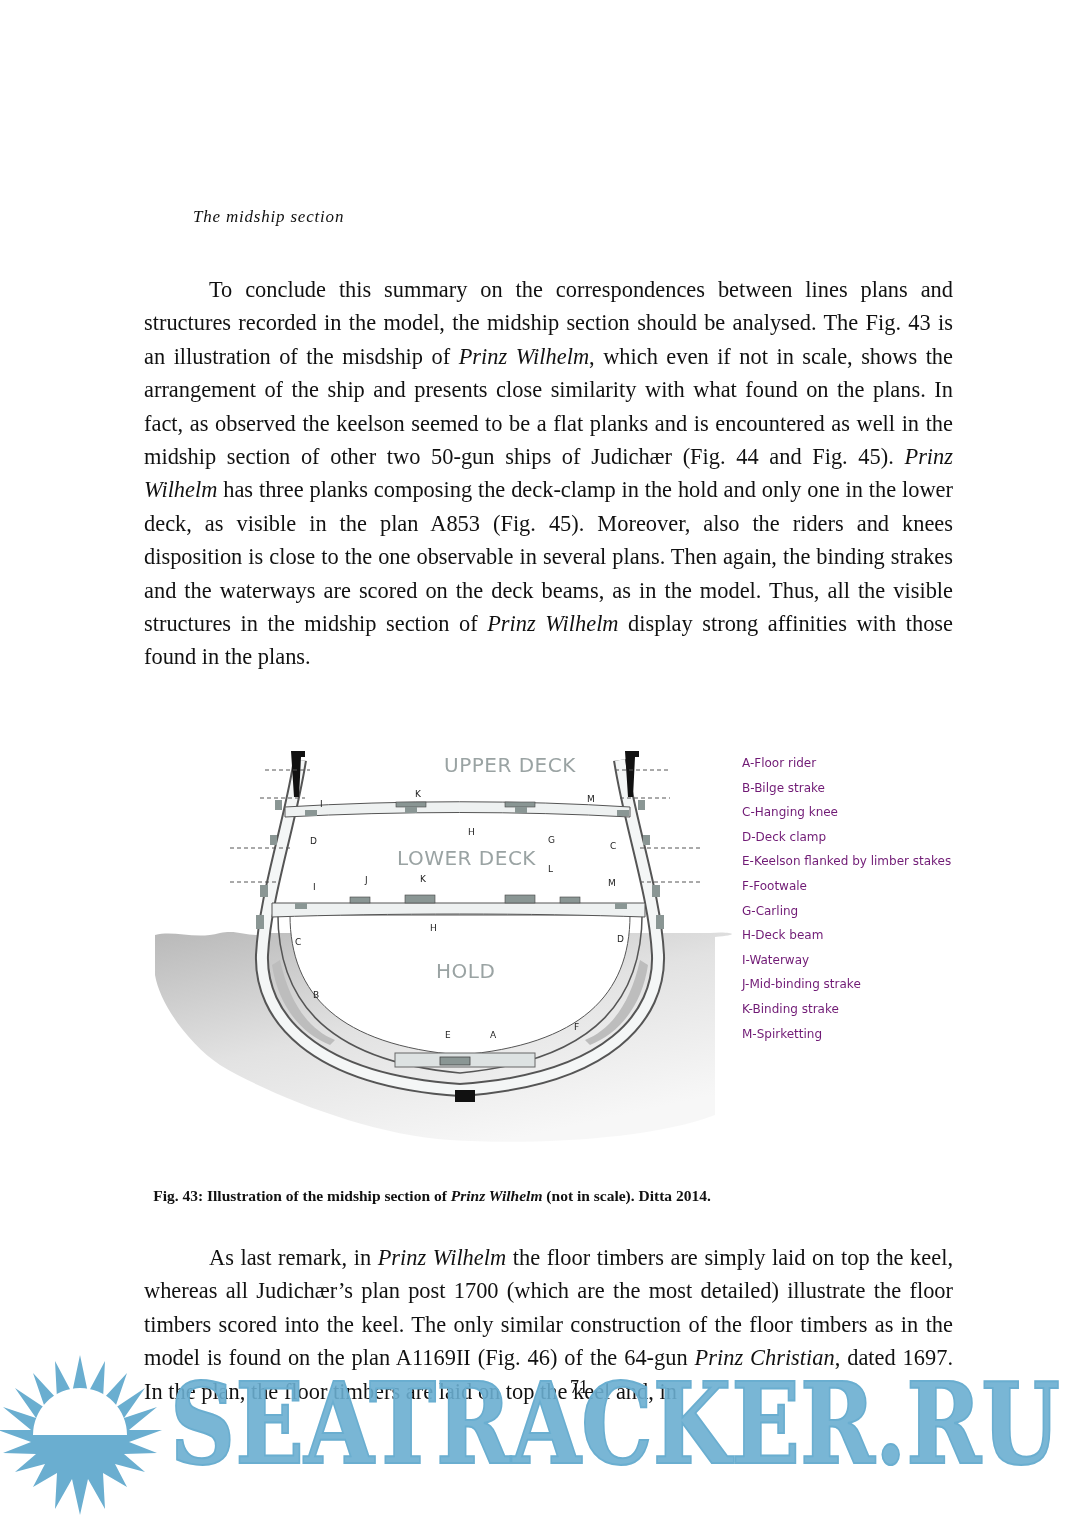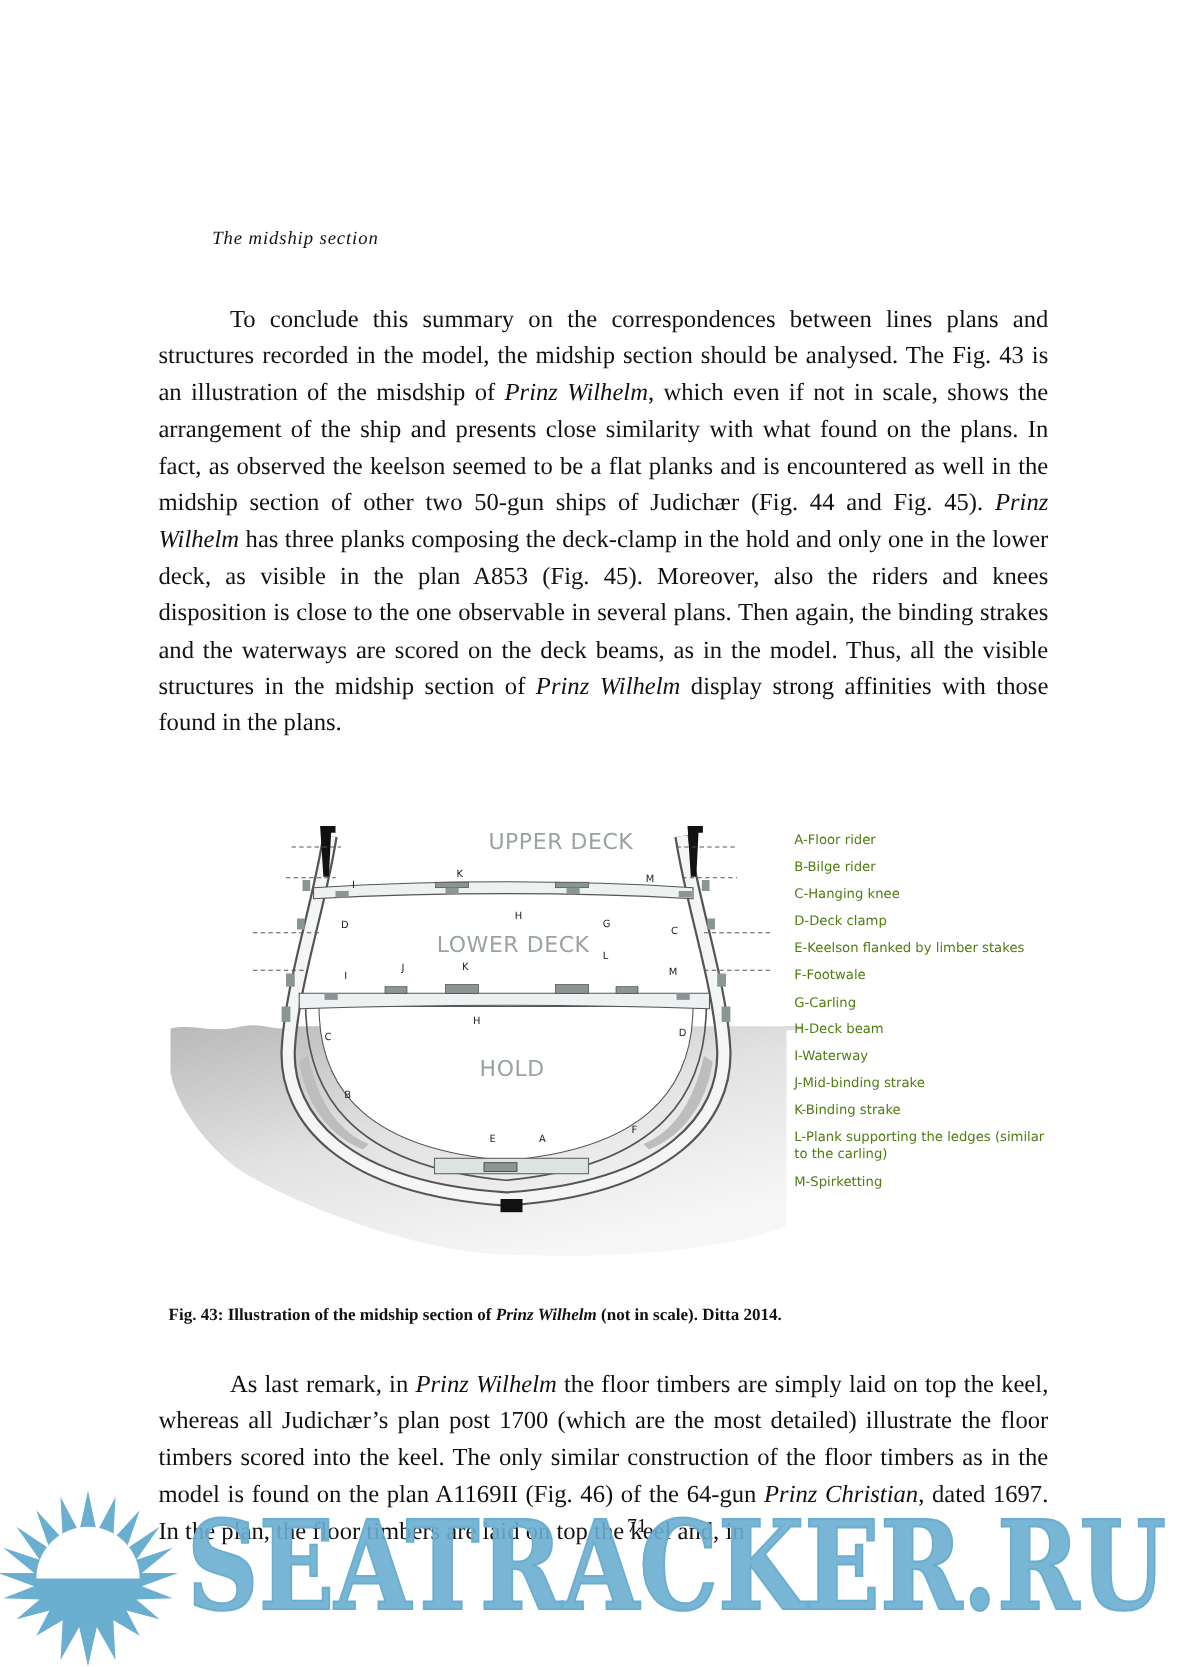--- a/index.html
+++ b/index.html
@@ -5,21 +5,21 @@
   html, body { margin: 0; padding: 0; background: #ffffff; }
   body { width: 1080px; height: 1515px; position: relative; overflow: hidden; font-family: "Liberation Serif", serif; color: #111; }
   .section-title { position: absolute; left: 193px; top: 207px; font-style: italic; font-size: 17px; letter-spacing: 0.8px; }
   .para { position: absolute; left: 128px; width: 841px; font-size: 22.4px; line-height: 33.4px; text-align: justify; }
   .para p { margin: 16px; text-indent: 65px; }
   .p1 { top: 257px; }
   .p2 { top: 1225px; }
   em { font-style: italic; }
   .figure { position: absolute; left: 150px; top: 745px; width: 800px; height: 400px; }
   .figure svg { position: absolute; left: 0; top: 0; }
-  .legend { position: absolute; left: 572px; top: 9px; font-family: "DejaVu Sans", sans-serif; font-size: 12px; color: #4d7c0f; }
+  .legend { position: absolute; left: 592px; top: 9px; font-family: "DejaVu Sans", sans-serif; font-size: 12px; color: #701a75; }
   .legend div { height: 24.6px; line-height: 18px; white-space: nowrap; }
   .legend .wrap { height: 40px; line-height: 16px; white-space: normal; width: 230px; }
   .deck-label { position: absolute; font-family: "DejaVu Sans", sans-serif; color: #9aa3a3; font-size: 20px; letter-spacing: 0.5px; }
   .caption { position: absolute; left: 0; width: 864px; top: 1187px; text-align: center; font-weight: bold; font-size: 15.5px; }
   .page-num { position: absolute; left: 570px; top: 1377px; font-size: 18px; z-index: 3; }
   .watermark { position: absolute; left: 0; top: 1355px; width: 1080px; height: 160px; z-index: 2; pointer-events: none; }
 </style>
 </head>
 <body>
 
@@ -119,31 +119,30 @@
         <text x="295" y="293">E</text>
         <text x="340" y="293">A</text>
       <text x="424" y="285">F</text>
     </g>
   </svg>
   <div class="deck-label" style="left:255px; top:8px;margin-left:39px;">UPPER DECK</div>
   <div class="deck-label" style="left:247px; top:101px;">LOWER DECK</div>
   <div class="deck-label" style="left:286px; top:214px;">HOLD</div>
   <div class="legend">
     <div>A-Floor rider</div>
-    <div>B-Bilge rider</div>
+    <div>B-Bilge strake</div>
     <div>C-Hanging knee</div>
     <div>D-Deck clamp</div>
     <div>E-Keelson flanked by limber stakes</div>
     <div>F-Footwale</div>
     <div>G-Carling</div>
     <div>H-Deck beam</div>
     <div>I-Waterway</div>
     <div>J-Mid-binding strake</div>
     <div>K-Binding strake</div>
-    <div class="wrap">L-Plank supporting the ledges (similar to the carling)</div>
     <div>M-Spirketting</div>
   </div>
 </div>
 
 <div class="caption"><span>Fig. 43: Illustration of the midship section of </span><em>Prinz Wilhelm</em><span> (not in scale). Ditta 2014.</span></div>
 
 <div class="para p2">
   <p><span>As last remark, in </span><em>Prinz Wilhelm</em><span> the floor timbers are simply laid on top the keel, whereas all Judichær’s plan post 1700 (which are the most detailed) illustrate the floor timbers scored into the keel. The only similar construction of the floor timbers as in the model is found on the plan A1169II (Fig. 46) of the 64-gun </span><em>Prinz Christian</em><span>, dated 1697. In the plan, the floor timbers are laid on top the keel and, in</span></p>
 </div>
 

